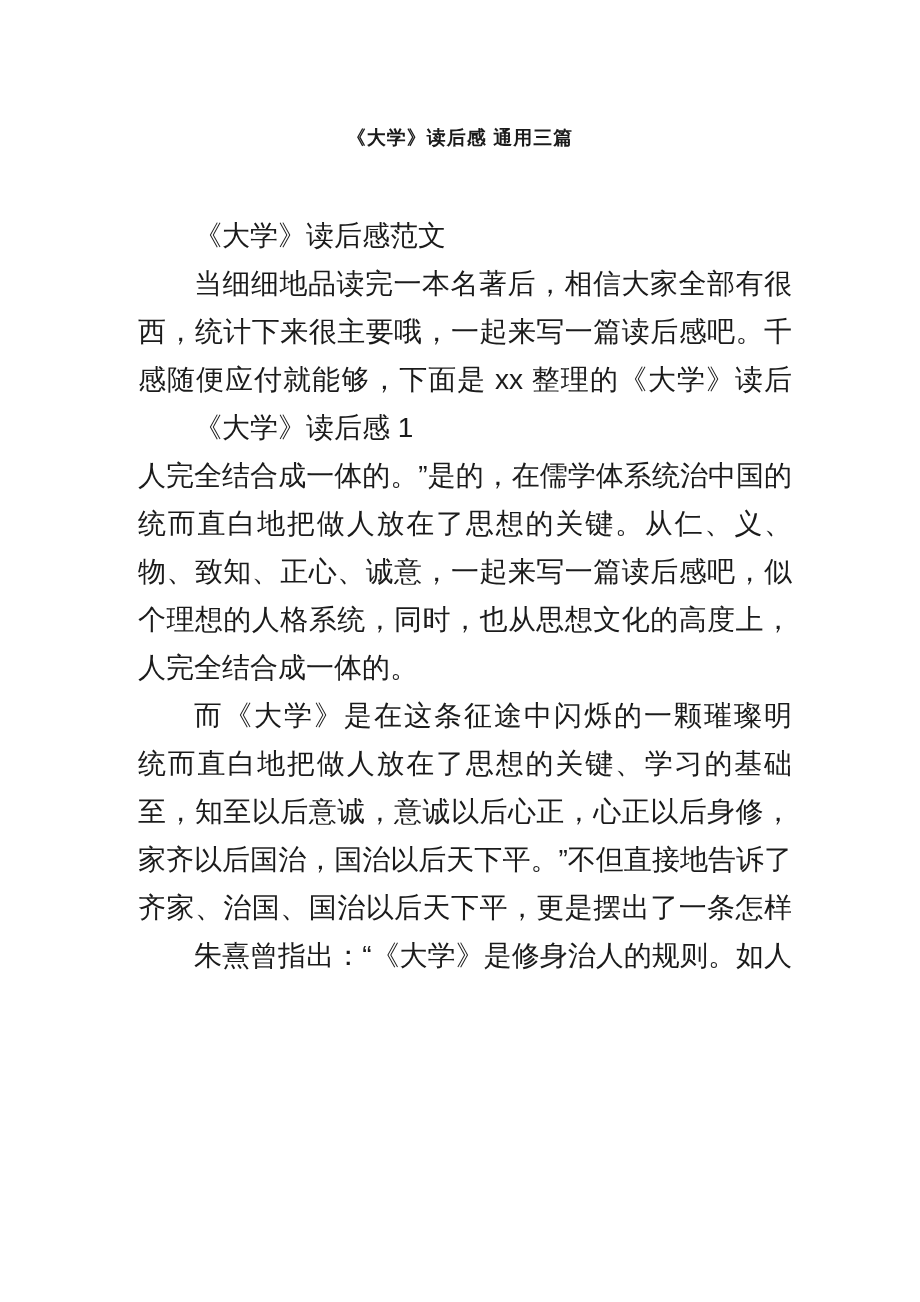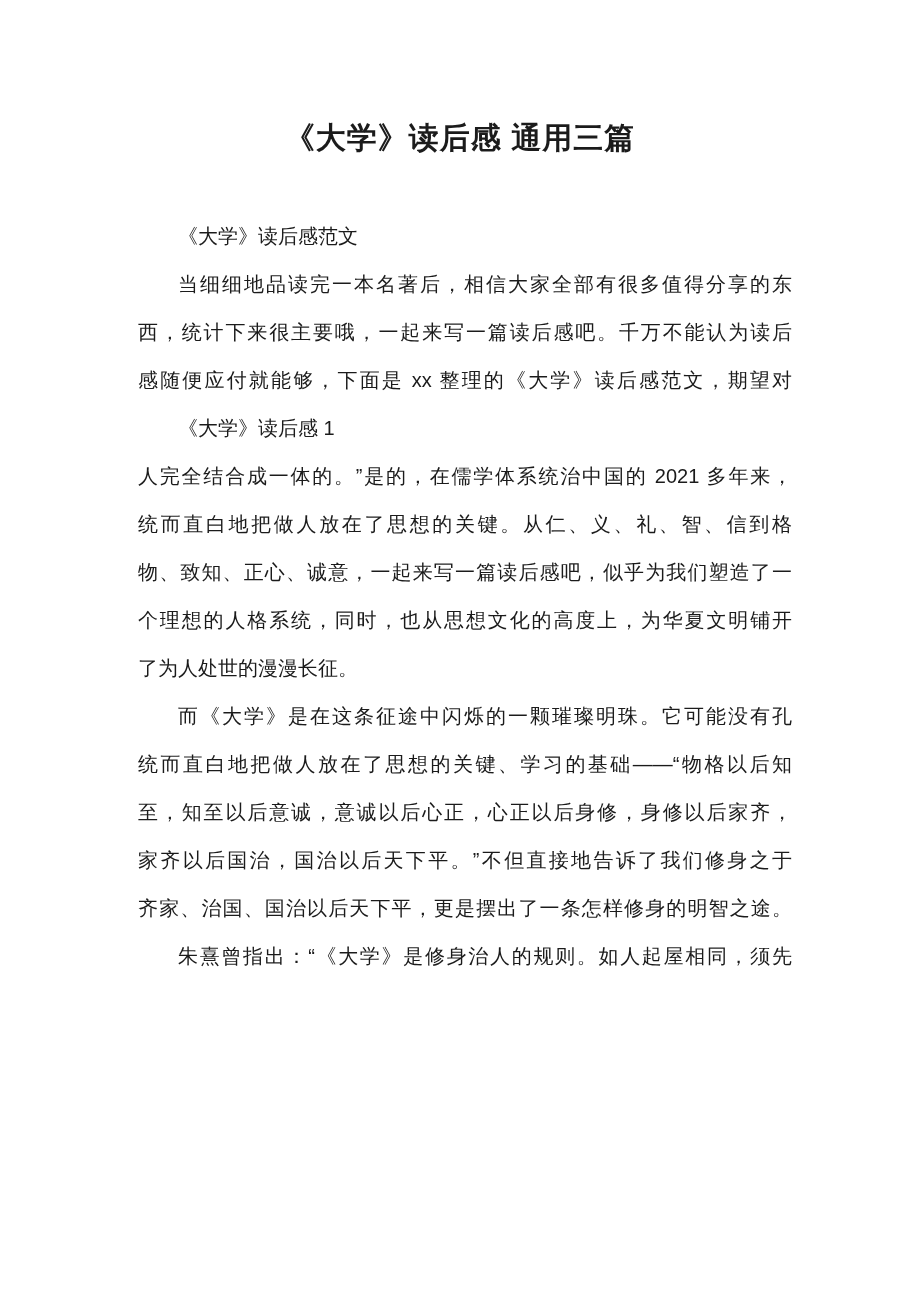--- a/index.html
+++ b/index.html
@@ -13,32 +13,32 @@
     height: 1302px;
     background: #ffffff;
     overflow: hidden;
     font-family: "Liberation Sans", "DejaVu Sans", sans-serif;
     color: #1b1b1b;
   }
   .doc-title {
     margin: 0;
     padding-top: 116px;
     text-align: center;
-    font-size: 30px;
+    font-size: 19px;
     line-height: 44px;
     font-weight: bold;
     letter-spacing: 1px;
     white-space: pre;
   }
   .doc-body {
     margin: 52px 128px 0 138px;
     width: 654px;
   }
   .line {
-    font-size: 20px;
+    font-size: 28px;
     line-height: 48px;
     height: 48px;
     overflow: hidden;
     text-align: left;
   }
   .line.fill {
     text-align: justify;
     text-align-last: justify;
   }
   .line.indent {
@@ -53,21 +53,21 @@
   <div class="doc-body">
       <div class="line indent">《大学》读后感范文</div>
       <div class="line indent fill">当细细地品读完一本名著后，相信大家全部有很多值得分享的东</div>
       <div class="line fill">西，统计下来很主要哦，一起来写一篇读后感吧。千万不能认为读后</div>
       <div class="line fill">感随便应付就能够，下面是 xx 整理的《大学》读后感范文，期望对</div>
       <div class="line indent">《大学》读后感 1</div>
       <div class="line fill">人完全结合成一体的。”是的，在儒学体系统治中国的 2021 多年来，</div>
       <div class="line fill">统而直白地把做人放在了思想的关键。从仁、义、礼、智、信到格</div>
       <div class="line fill">物、致知、正心、诚意，一起来写一篇读后感吧，似乎为我们塑造了一</div>
       <div class="line fill">个理想的人格系统，同时，也从思想文化的高度上，为华夏文明铺开</div>
-      <div class="line">了为人处世的漫漫长征。</div>
+      <div class="line">人完全结合成一体的。</div>
       <div class="line indent fill">而《大学》是在这条征途中闪烁的一颗璀璨明珠。它可能没有孔</div>
       <div class="line fill">统而直白地把做人放在了思想的关键、学习的基础――“物格以后知</div>
       <div class="line fill">至，知至以后意诚，意诚以后心正，心正以后身修，身修以后家齐，</div>
       <div class="line fill">家齐以后国治，国治以后天下平。”不但直接地告诉了我们修身之于</div>
       <div class="line fill">齐家、治国、国治以后天下平，更是摆出了一条怎样修身的明智之途。</div>
       <div class="line indent fill">朱熹曾指出：“《大学》是修身治人的规则。如人起屋相同，须先</div>
     </div>
 </div>
 
 </body></html>

